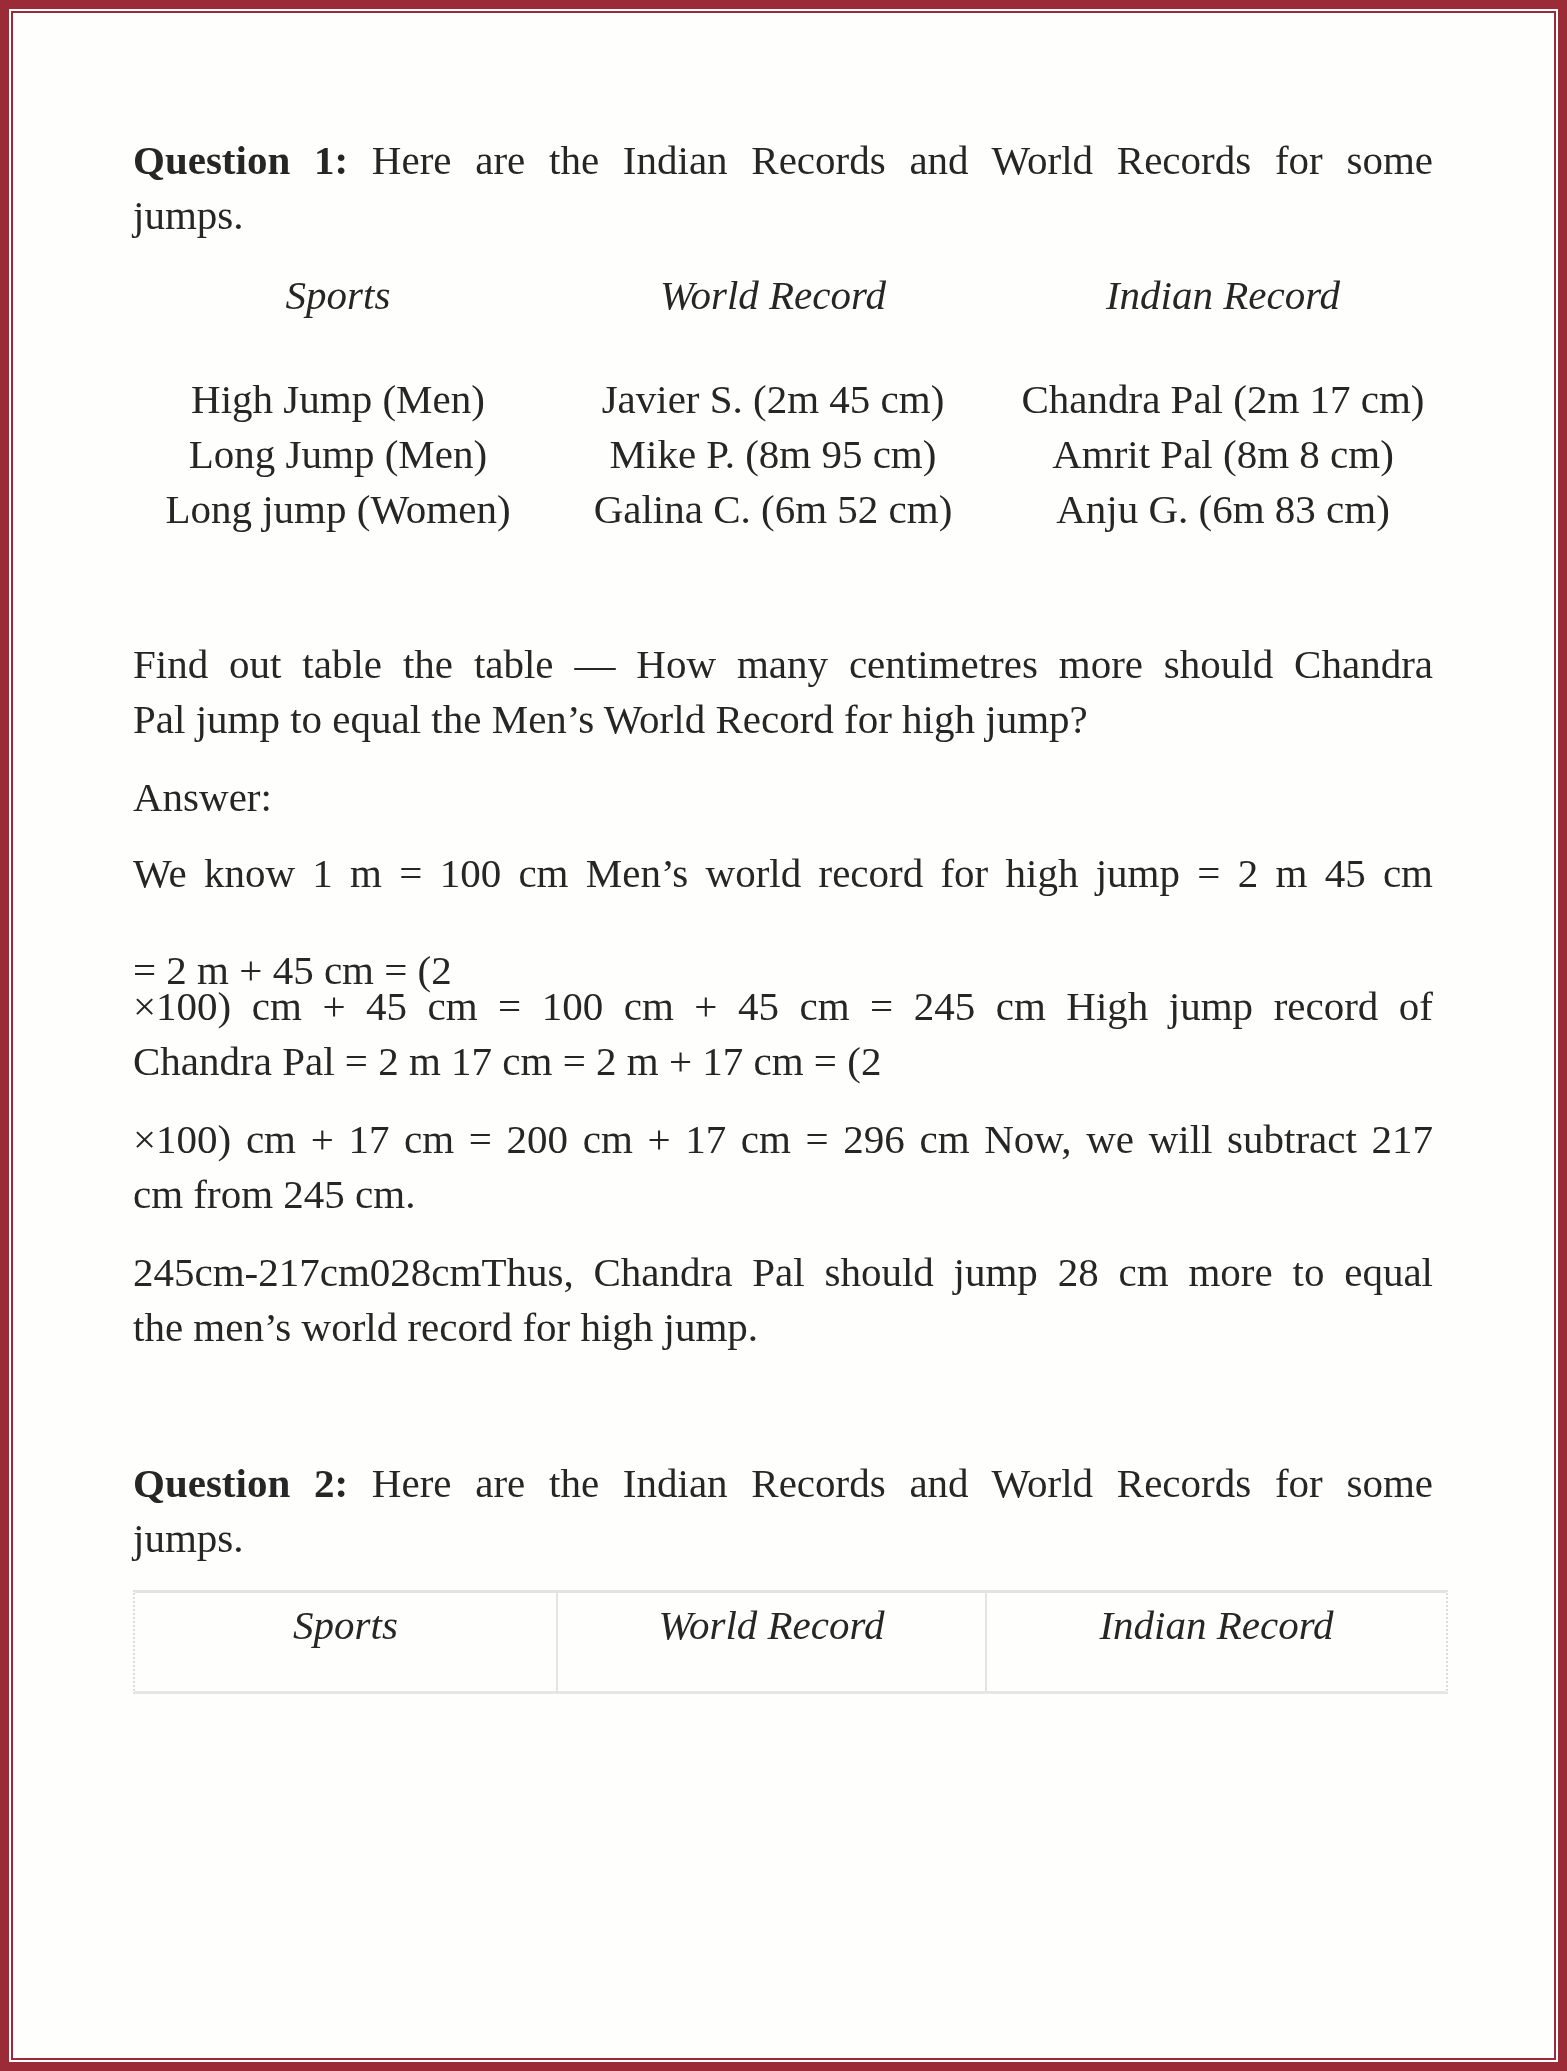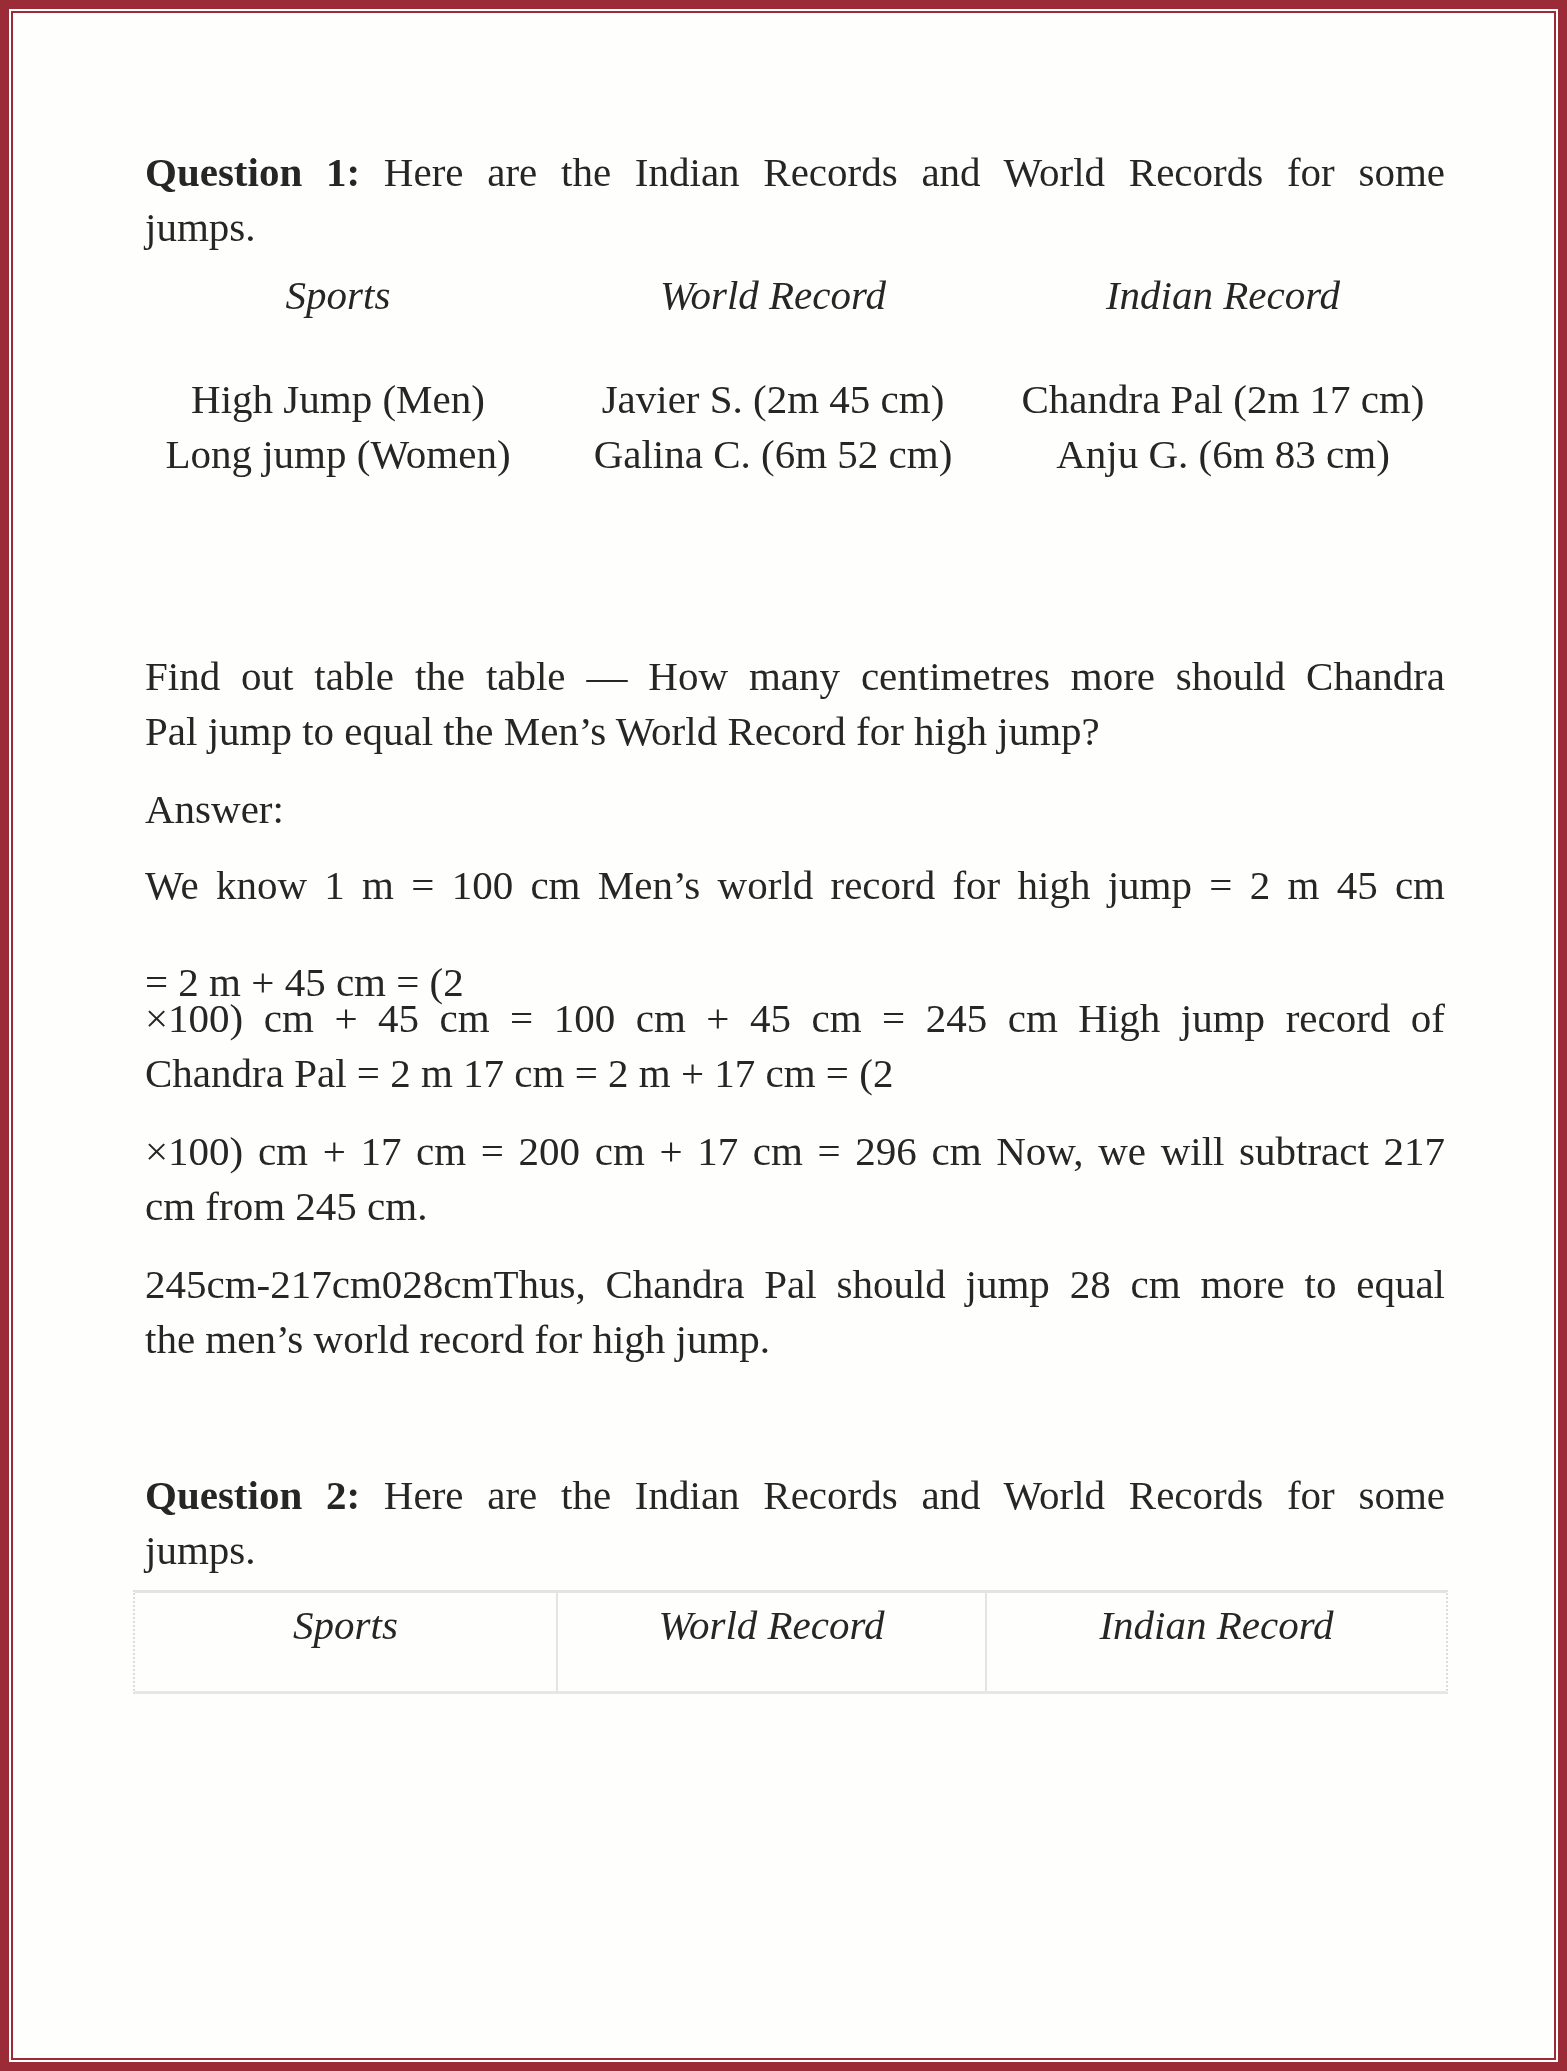--- a/index.html
+++ b/index.html
@@ -22,21 +22,21 @@
     position: absolute; left: 11px; top: 11px; right: 11px; bottom: 11px;
     border: 2px solid #9b2c37; background: #fefefd;
   }
   .content {
     position: absolute; left: 133px; top: 0; width: 1300px;
     font-size: 41px;
   }
   .para {
     position: absolute; left: 0; width: 1300px;
     line-height: 55px; text-align: justify; text-align-last: left;
-    margin: 12px;
+    margin: 0;
   }
   .para b { font-weight: bold; }
   .justify-full { text-align-last: justify; }
   .rec-table {
     position: absolute; left: 0; width: 1320px;
   }
   .rec-row { display: flex; height: 55px; line-height: 55px; }
   .rec-cell { text-align: center; white-space: nowrap; }
   .c1 { width: 430px; margin-left: -10px; }
   .c2 { width: 440px; }
@@ -75,20 +75,25 @@
     </div>
   </div>
 
   <div class="rec-table" style="top:372px;">
     <div class="rec-row">
       <div class="rec-cell c1">High Jump (Men)</div>
       <div class="rec-cell c2">Javier S. (2m 45 cm)</div>
       <div class="rec-cell c3">Chandra Pal (2m 17 cm)</div>
     </div>
     <div class="rec-row">
+      <div class="rec-cell c1">Long Jump (Men)</div>
+      <div class="rec-cell c2">Mike P. (8m 95 cm)</div>
+      <div class="rec-cell c3">Amrit Pal (8m 8 cm)</div>
+    </div>
+    <div class="rec-row">
       <div class="rec-cell c1">Long jump (Women)</div>
       <div class="rec-cell c2">Galina C. (6m 52 cm)</div>
       <div class="rec-cell c3">Anju G. (6m 83 cm)</div>
     </div>
   </div>
 
   <p class="para justify-full" style="top:637px;">Find out table the table — How many centimetres more should Chandra</p>
   <p class="para" style="top:692px;">Pal jump to equal the Men’s World Record for high jump?</p>
 
   <p class="para" style="top:770px;">Answer:</p>

